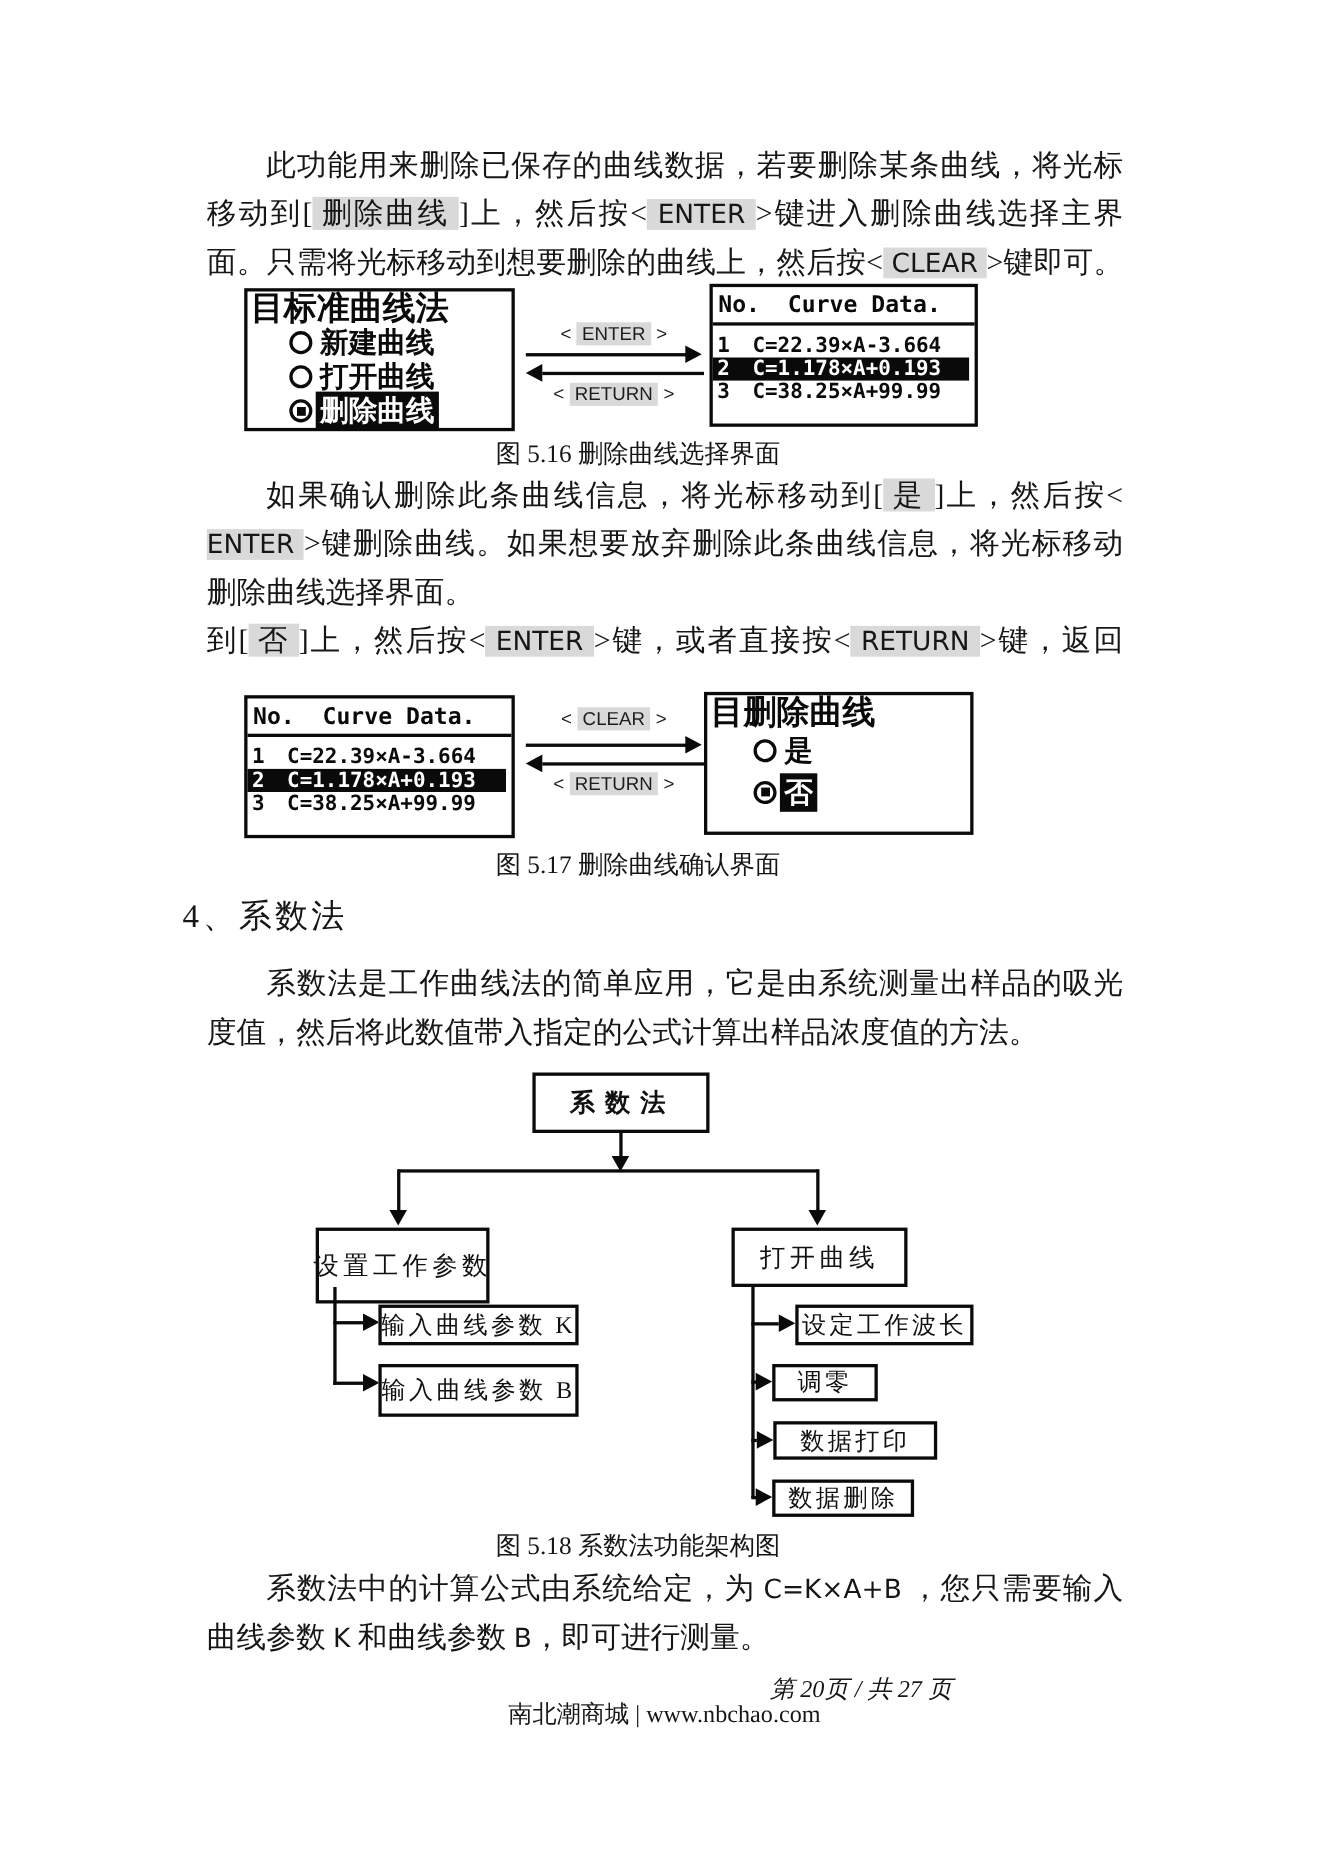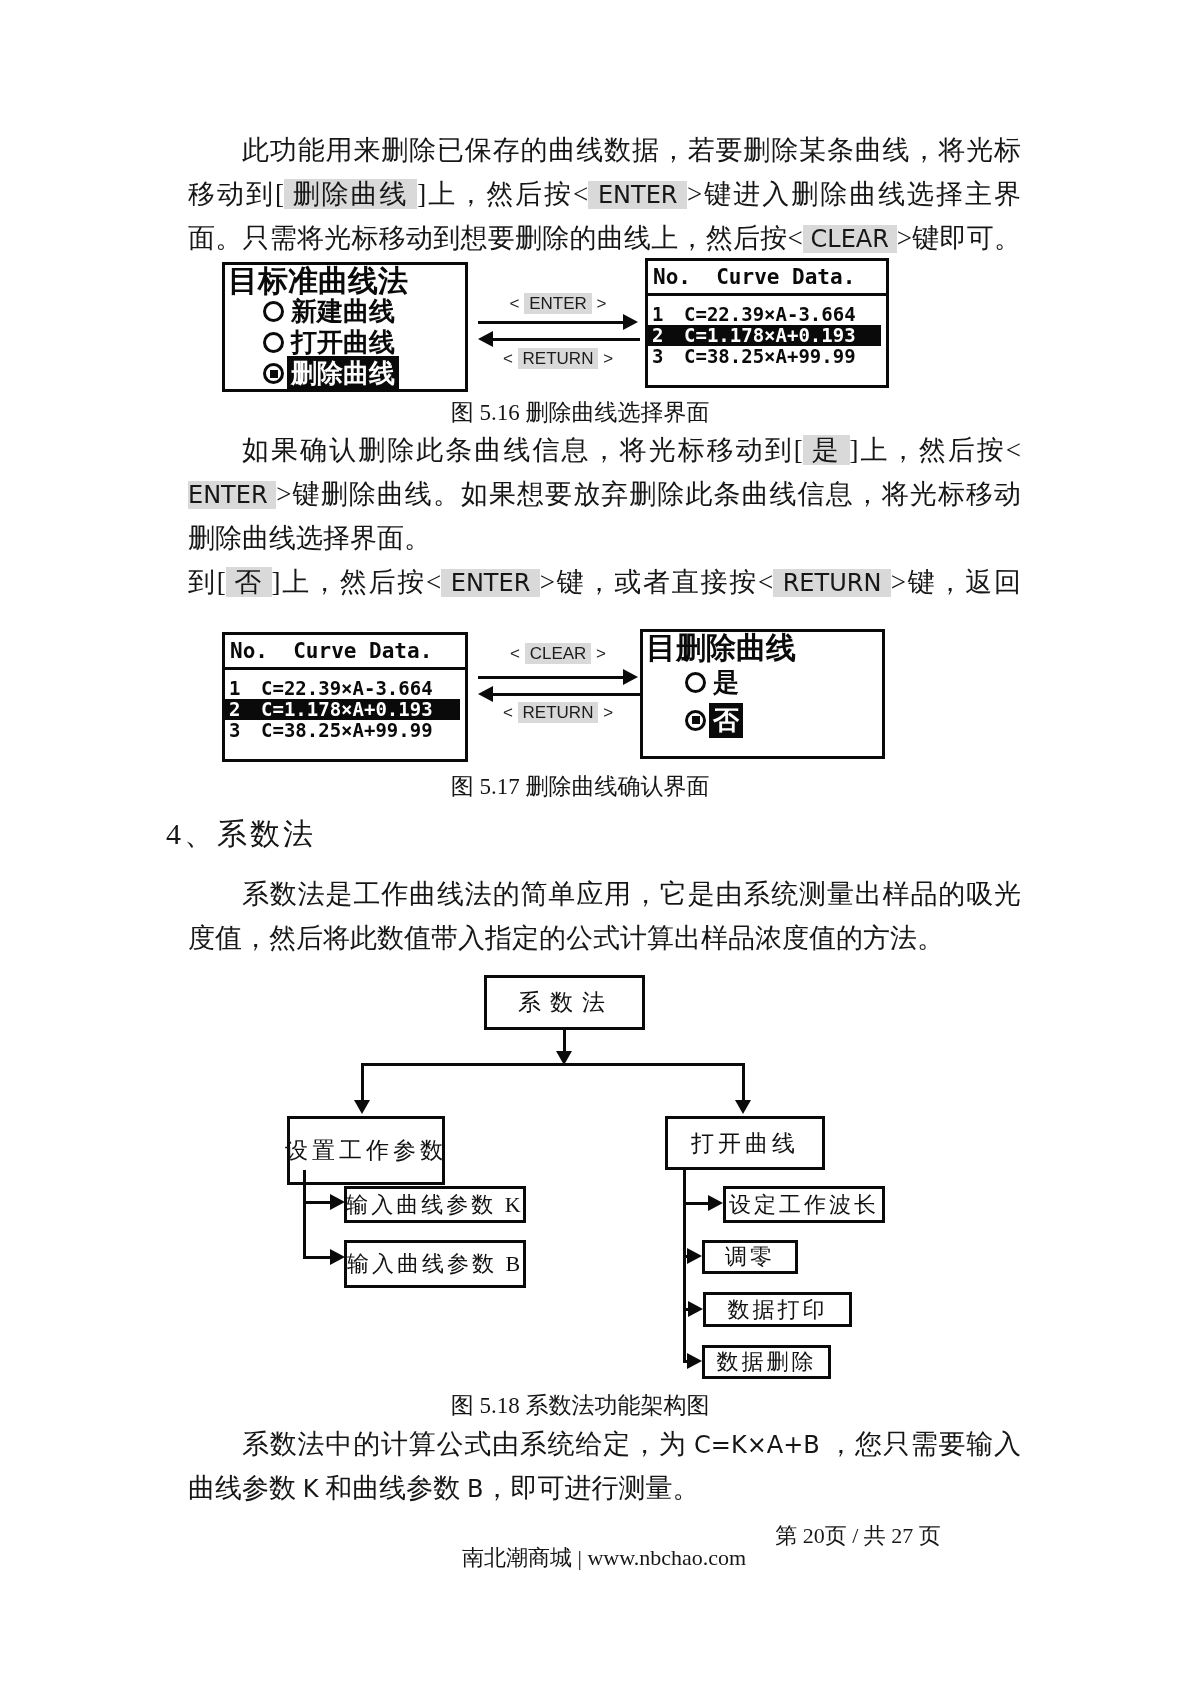--- a/index.html
+++ b/index.html
@@ -10,21 +10,21 @@
   .para{position:absolute;left:188px;width:833px;}
   .line{font-size:27px;line-height:44px;height:44px;overflow:visible;}
   .line.fill{text-align:justify;text-align-last:justify;-moz-text-align-last:justify;}
   .line.indent{text-indent:54px;}
   .hl{background:#d9d9d9;}
   .kbd{font-family:"DejaVu Sans",sans-serif;font-size:24px;}
 
   
   .caption{position:absolute;left:180px;width:800px;text-align:center;font-size:23px;line-height:30px;}
   .heading{position:absolute;left:166px;top:814px;font-size:30px;line-height:40px;letter-spacing:3px;text-align:center;}
-  .footer-page{position:absolute;left:700px;top:1521px;width:316px;text-align:center;font-size:22px;line-height:30px;}
+  .footer-page{position:absolute;left:700px;top:1521px;width:316px;text-align:left;font-size:22px;line-height:30px;font-style:italic;}
   .footer-site{position:absolute;left:462px;top:1544px;font-size:22px;line-height:28px;}
 
   
   .lcd{position:absolute;border:3px solid #0a0a0a;background:#fff;color:#0a0a0a;box-sizing:border-box;}
   .lcd-title{font-family:"DejaVu Sans",sans-serif;font-weight:bold;font-size:30px;line-height:31px;padding-left:3px;white-space:nowrap;}
   .lcd-item{display:flex;align-items:center;margin-left:38px;height:31px;
             font-family:"DejaVu Sans",sans-serif;font-weight:bold;font-size:26px;white-space:nowrap;}
   .lcd-item.roomy{height:38px;}
   .radio{width:15px;height:15px;border:3px solid #0a0a0a;border-radius:50%;margin-right:3px;flex:none;
          display:flex;align-items:center;justify-content:center;}
@@ -47,21 +47,21 @@
   .ah-l{position:absolute;width:0;height:0;border-top:8px solid transparent;border-bottom:8px solid transparent;
         border-right:15px solid #0a0a0a;}
   .keylabel{position:absolute;width:172px;text-align:center;font-family:"Liberation Sans",sans-serif;
             font-size:17px;line-height:24px;color:#1c1c1c;white-space:nowrap;}
   .keylabel .key{background:#d9d9d9;padding:1px 5px;}
 
   
   .fbox{position:absolute;border:3px solid #0a0a0a;background:#fff;box-sizing:border-box;
         display:flex;align-items:center;justify-content:center;font-size:23px;letter-spacing:4px;
         color:#111;white-space:nowrap;}
-  .fbox.root{letter-spacing:9px;padding-left:3px;}
+  .fbox.root{letter-spacing:9px;padding-left:3px;font-weight:bold;}
   .fbox.small{font-size:22px;letter-spacing:3px;}
   .vline{position:absolute;width:3px;background:#0a0a0a;}
   .ah-d{position:absolute;width:0;height:0;border-left:8px solid transparent;border-right:8px solid transparent;
         border-top:14px solid #0a0a0a;}
 </style>
 </head>
 <body>
 
 <div class="page">
 

